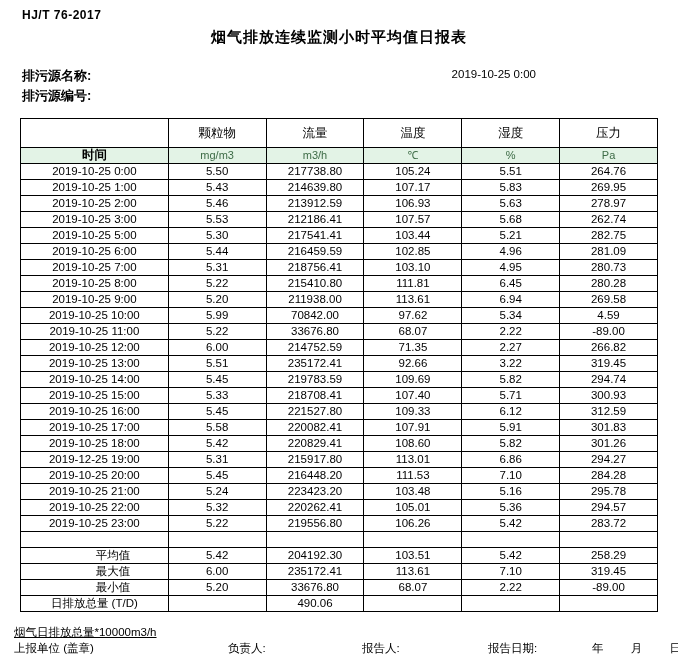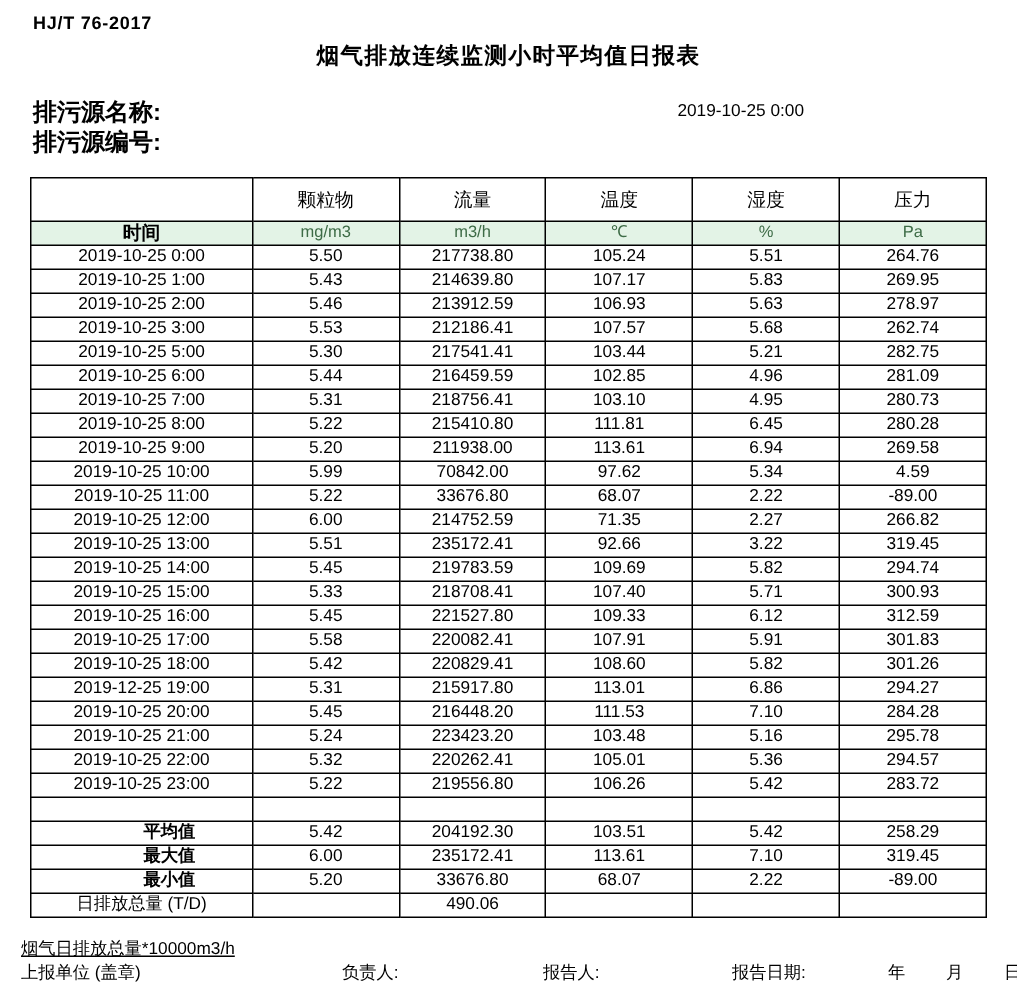--- a/index.html
+++ b/index.html
@@ -35,21 +35,21 @@
     width: 678px;
     text-align: center;
     font-size: 15px;
     font-weight: bold;
     letter-spacing: 1px;
   }
   .meta {
     position: absolute;
     left: 22px;
     top: 66px;
-    font-size: 16px;
+    font-size: 13px;
     font-weight: bold;
     line-height: 20px;
     text-align: center;
   }
   .meta div {
     white-space: nowrap;
   }
   .date-right {
     position: absolute;
     right: 20px;
@@ -94,21 +94,21 @@
   .col-time { width: 148px; }
   .col-data { width: 98px; }
   .spacer td {
     height: 13px;
     border-left: 1px solid #000;
     border-right: 1px solid #000;
     border-top: 1px solid #000;
     border-bottom: 1px solid #000;
   }
   .summary td:first-child {
-    font-weight: bold;
+    font-weight: normal;
     padding-left: 37px;
   }
   .footer {
     position: absolute;
     left: 14px;
     top: 625px;
     font-size: 11.5px;
     width: 650px;
   }
   .footer .line1 {

